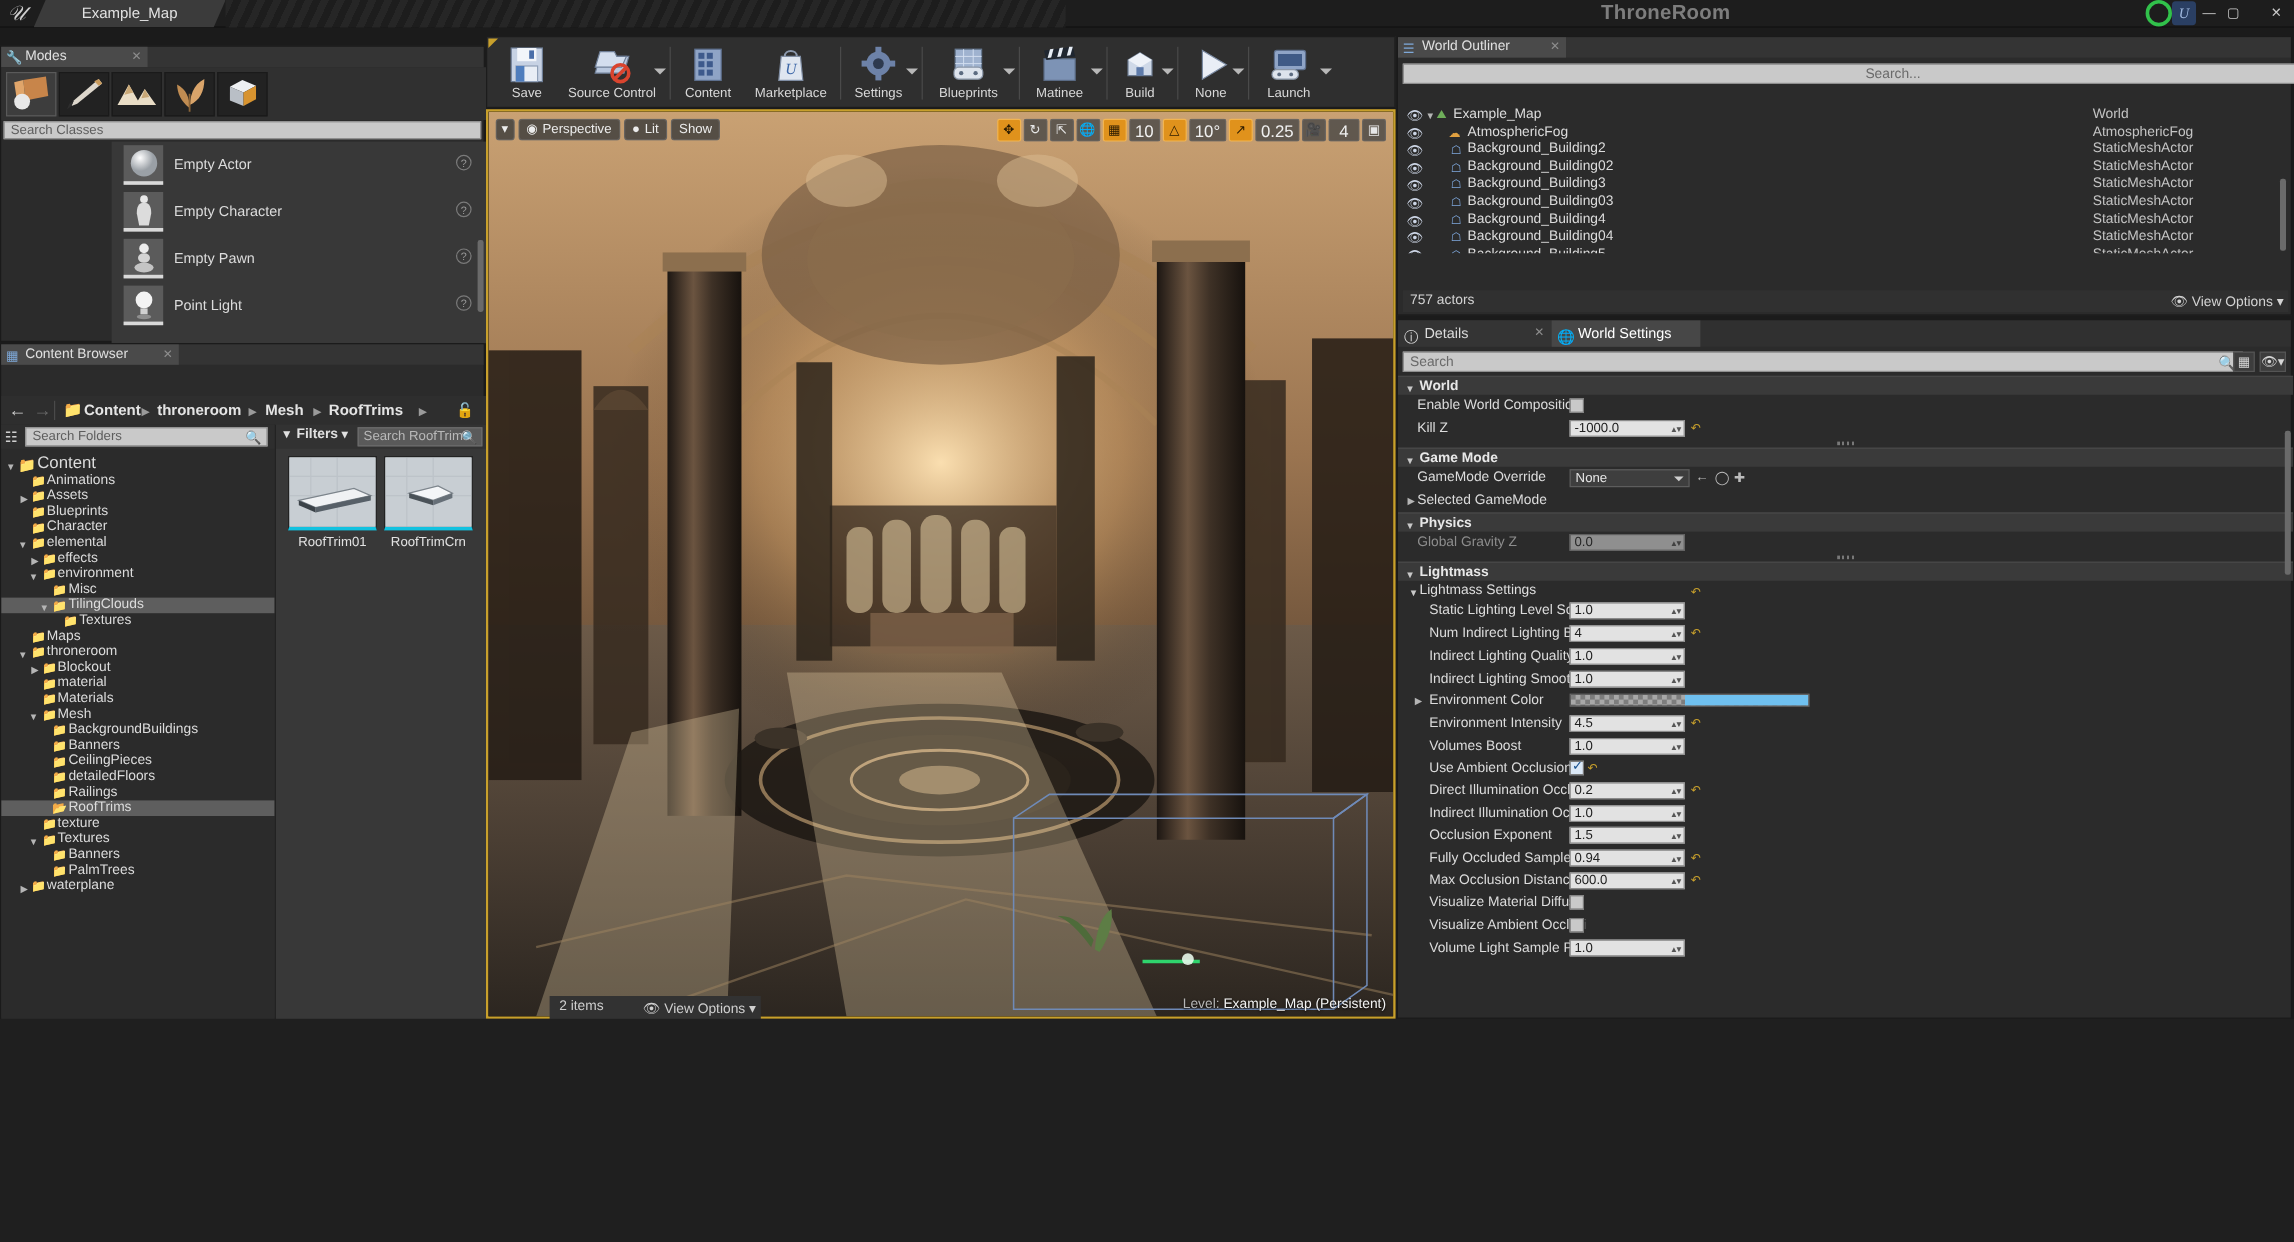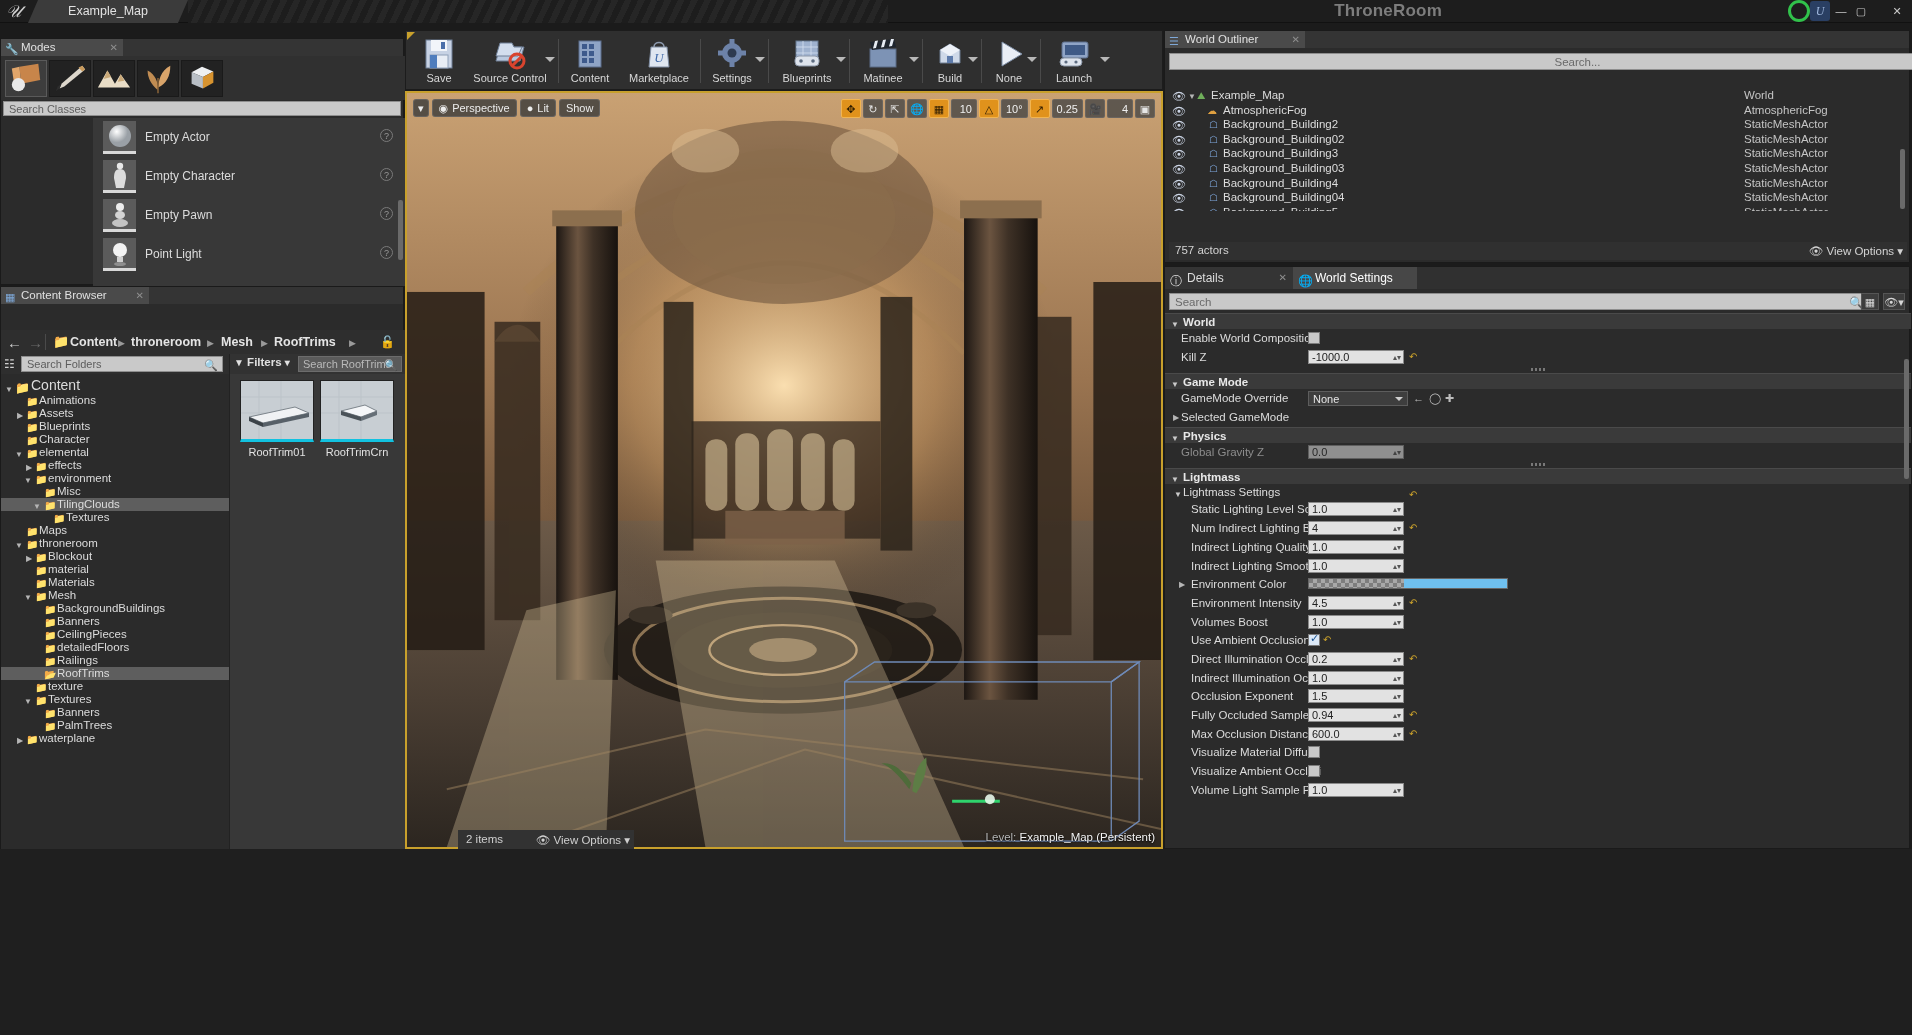--- a/index.html
+++ b/index.html
@@ -224,21 +224,21 @@
   .vp-ctl-right{
     position:absolute; right:6px; top:6px; height:19px; display:flex; align-items:center; gap:2px;
   }
   .vp-tgl{
     width:20px;height:19px; background:rgba(70,70,70,.8); border:1px solid rgba(120,120,120,.45);
     border-radius:2px; font-size:11px; color:#e6e6e6; text-align:center; line-height:18px;
   }
   .vp-tgl.on{ background:#e0921c; border-color:#f2b551; color:#2a1a00;}
   .vp-num{
     height:19px; min-width:26px; background:rgba(70,70,70,.8); border:1px solid rgba(120,120,120,.45);
-    border-radius:2px; font-size:11px; color:#f0f0f0; line-height:18px; padding:0 4px; text-align:right;
+    border-radius:2px; font-size:14px; color:#f0f0f0; line-height:18px; padding:0 4px; text-align:center;
   }
   .vp-statusbar{
     position:absolute; right:6px; bottom:4px; font-size:11.5px; color:#e9e9e9;
     text-shadow:0 1px 2px #000;
   }
   .vp-statusbar .k{ color:#b6b6b6; }
   .vp-statusbar .v{ color:#f3f3f3; }
 
   
   .wo-panel{

